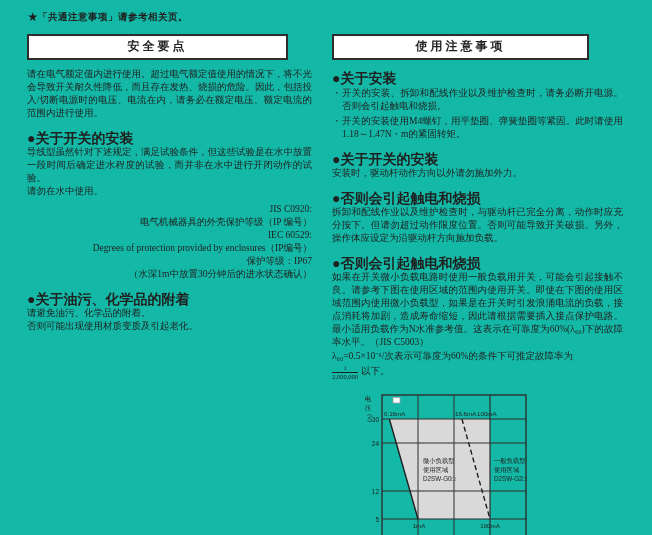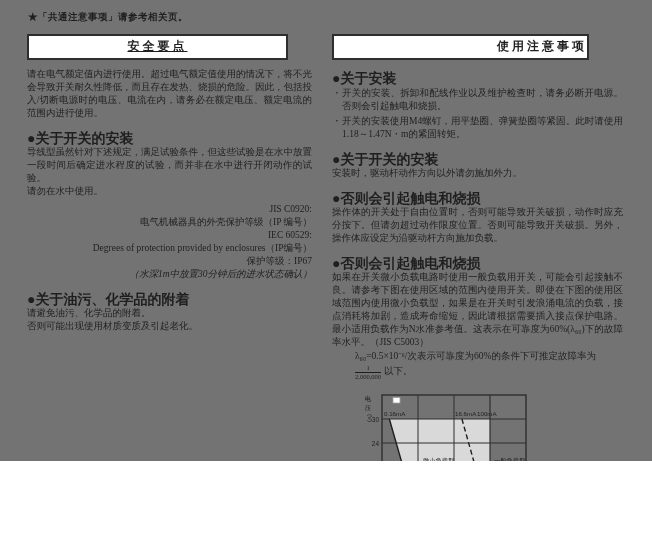--- a/index.html
+++ b/index.html
@@ -1,47 +1,47 @@
 <!DOCTYPE html>
 <html><head>
 <meta charset="utf-8">
 <style>
   html,body { margin:0; padding:0; background:#ffffff; }
   .page {
-    position:relative; width:652px; height:461px; background:#737373;
+    position:relative; width:652px; height:535px; background:#14b8a6;
     font-family:"Liberation Serif", serif; color:#1f1f1f; overflow:hidden;
   }
   .note-top {
     position:absolute; left:28px; top:11px;
     font-family:"Liberation Sans", sans-serif; font-weight:bold; font-size:9.5px;
     letter-spacing:0.5px;
   }
   .col { position:absolute; top:34px; }
   .col-left  { left:27px;  width:285px; }
   .col-right { left:332px; width:291px; }
   .hbox {
     border:2px solid #2e2e2e; background:#fff; text-align:center;
     font-family:"Liberation Sans", sans-serif; font-weight:bold; font-size:12px;
     letter-spacing:3px; padding:2px 0 3px 0;
   }
-  .hbox-left  { width:257px;text-decoration:underline; }
-  .hbox-right { width:253px;text-align:right; }
+  .hbox-left  { width:257px; }
+  .hbox-right { width:253px; }
   .body-text { font-size:9.5px; line-height:13px; text-align:justify; margin:0; }
   .intro { margin-top:8px; }
   .sec-title {
     font-family:"Liberation Sans", sans-serif; font-weight:bold; font-size:14px;
     line-height:13px; margin-top:12px; margin-bottom:1px;
   }
   .refs { margin-left:9px; margin-top:5px; }
   .ref-line { font-size:9.5px; line-height:13px;text-align:right; }
-  .ref-note { margin-left:23px;font-style:italic; }
+  .ref-note { margin-left:23px; }
   .bullet-item { display:flex; margin-top:2px; }
   .bullet-marker { flex:none; width:10px; font-size:9.5px; line-height:13px; }
   .bullet-body { flex:1; font-size:9.5px; line-height:13px; text-align:justify; }
-  .formula-line { font-size:9.5px; line-height:13px; margin-top:1px;margin-left:23px; }
+  .formula-line { font-size:9.5px; line-height:13px; margin-top:1px; }
   .frac { display:inline-block; vertical-align:middle; text-align:center;
           font-size:6.5px; line-height:7px; margin-right:3px; }
   .frac .num { display:block; border-bottom:0.8px solid #1f1f1f; padding:0 2px 0.5px 2px; }
   .frac .den { display:block; padding-top:0.5px; }
   .chart-wrap { margin:7px 0 0 26px; }
   svg text { font-family:"Liberation Sans", sans-serif; fill:#1f1f1f; }
 </style>
 </head>
 <body>
 
@@ -82,21 +82,21 @@
     </div>
     <div class="bullet-item">
       <span class="bullet-marker">・</span>
       <span class="bullet-body">开关的安装使用M4螺钉，用平垫圈、弹簧垫圈等紧固。此时请使用1.18～1.47N・m的紧固转矩。</span>
     </div>
 
     <div class="sec-title">●关于开关的安装</div>
     <p class="body-text">安装时，驱动杆动作方向以外请勿施加外力。</p>
 
     <div class="sec-title">●否则会引起触电和烧损</div>
-    <p class="body-text">操作体的开关处于自由位置时，否则可能导致开关破损，动作时应充分按下。但请勿超过动作限度位置。否则可能导致开关破损。另外，操作体应设定为沿驱动杆方向施加负载。</p>
+    <p class="body-text">拆卸和配线作业以及维护检查时，与驱动杆已完全分离，动作时应充分按下。但请勿超过动作限度位置。否则可能导致开关破损。另外，操作体应设定为沿驱动杆方向施加负载。</p>
 
     <div class="sec-title">●否则会引起触电和烧损</div>
     <p class="body-text">如果在开关微小负载电路时使用一般负载用开关，可能会引起接触不良。请参考下图在使用区域的范围内使用开关。即使在下图的使用区域范围内使用微小负载型，如果是在开关时引发浪涌电流的负载，接点消耗将加剧，造成寿命缩短，因此请根据需要插入接点保护电路。最小适用负载作为N水准参考值。这表示在可靠度为60%(λ₆₀)下的故障率水平。（JIS C5003）</p>
     <div class="formula-line">
       <span>λ₆₀=0.5×10⁻⁶/次表示可靠度为60%的条件下可推定故障率为</span>
     </div>
     <div class="formula-line">
       <span class="frac"><span class="num">1</span><span class="den">2,000,000</span></span><span>以下。</span>
     </div>
 

